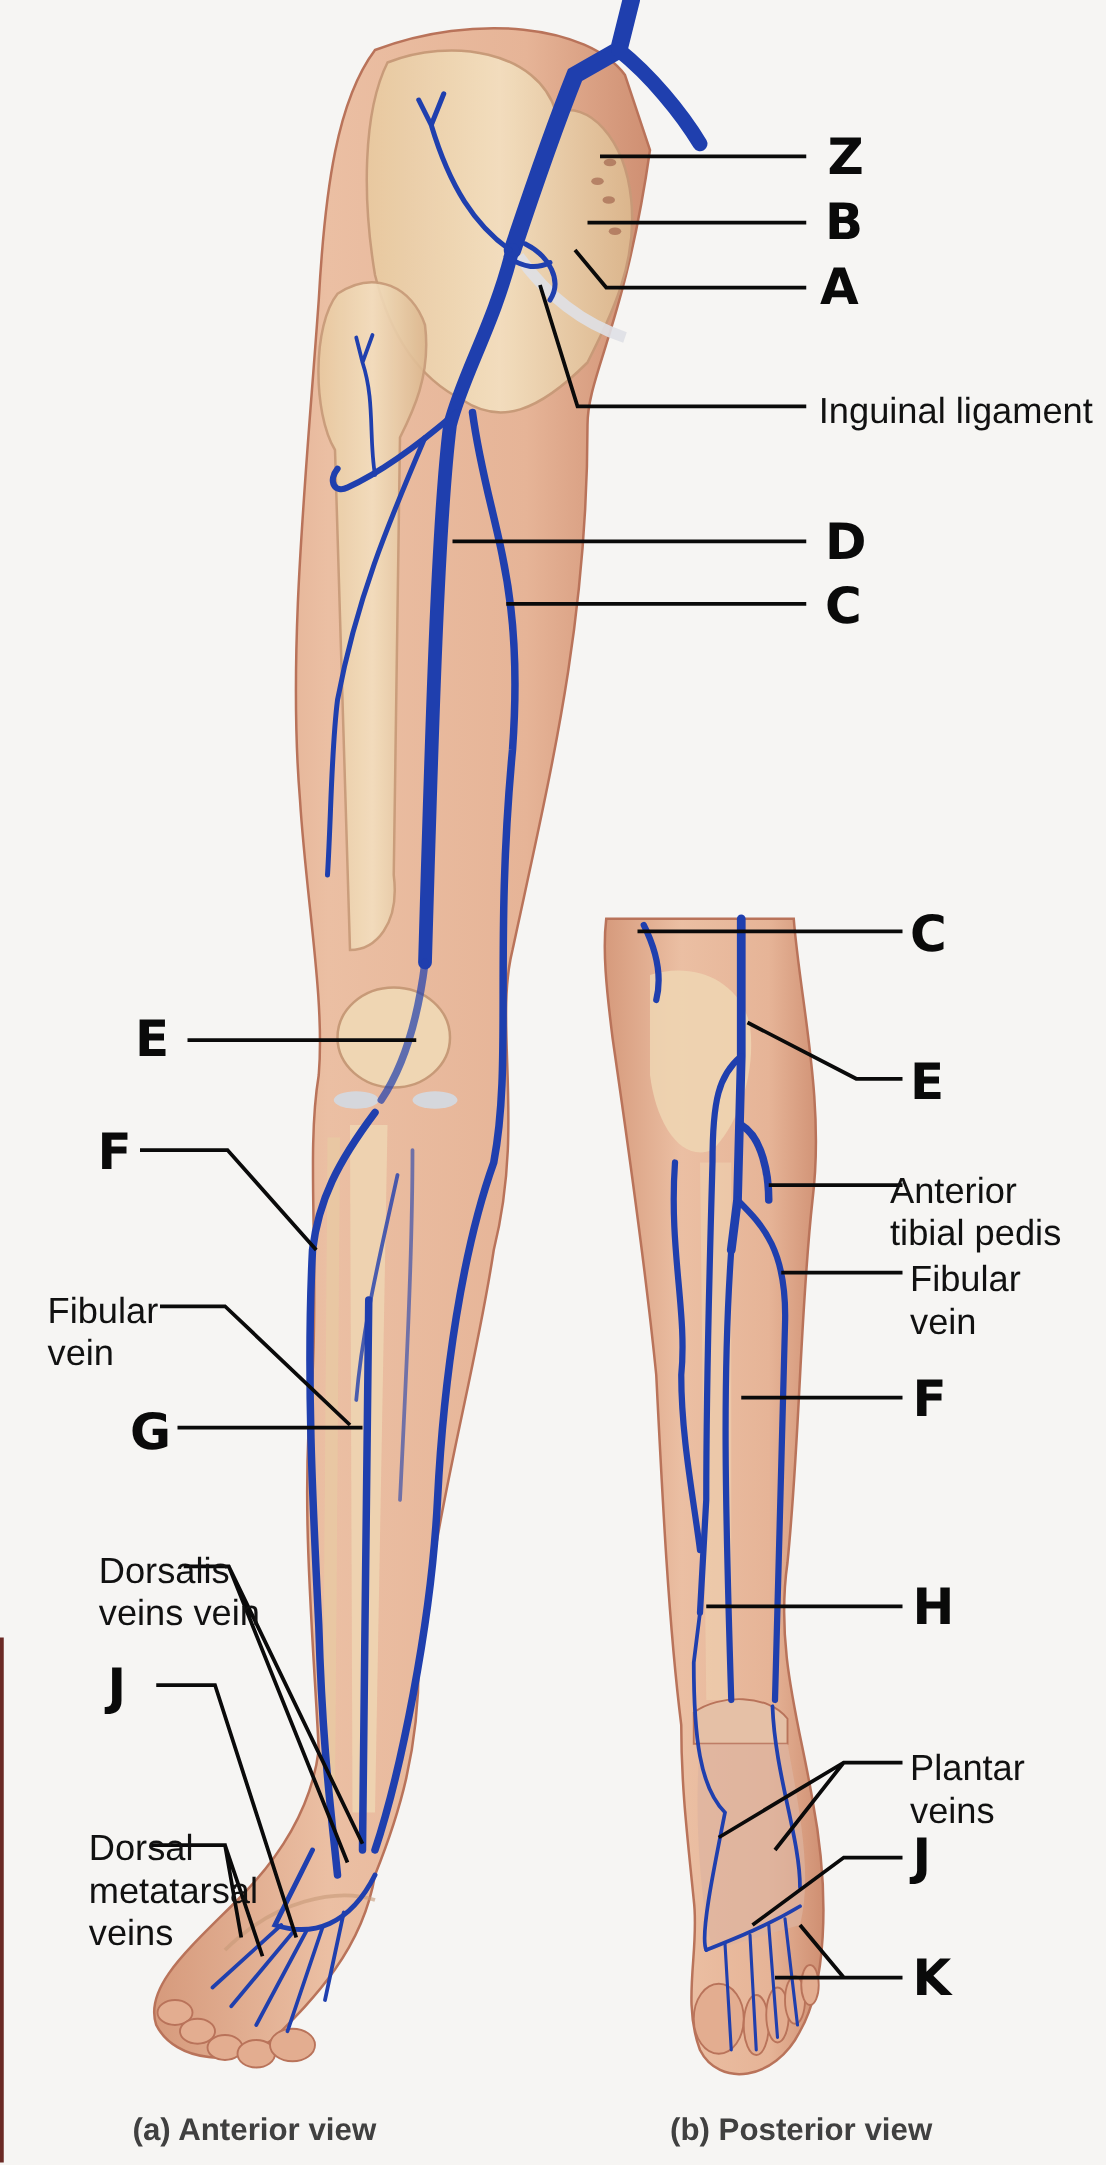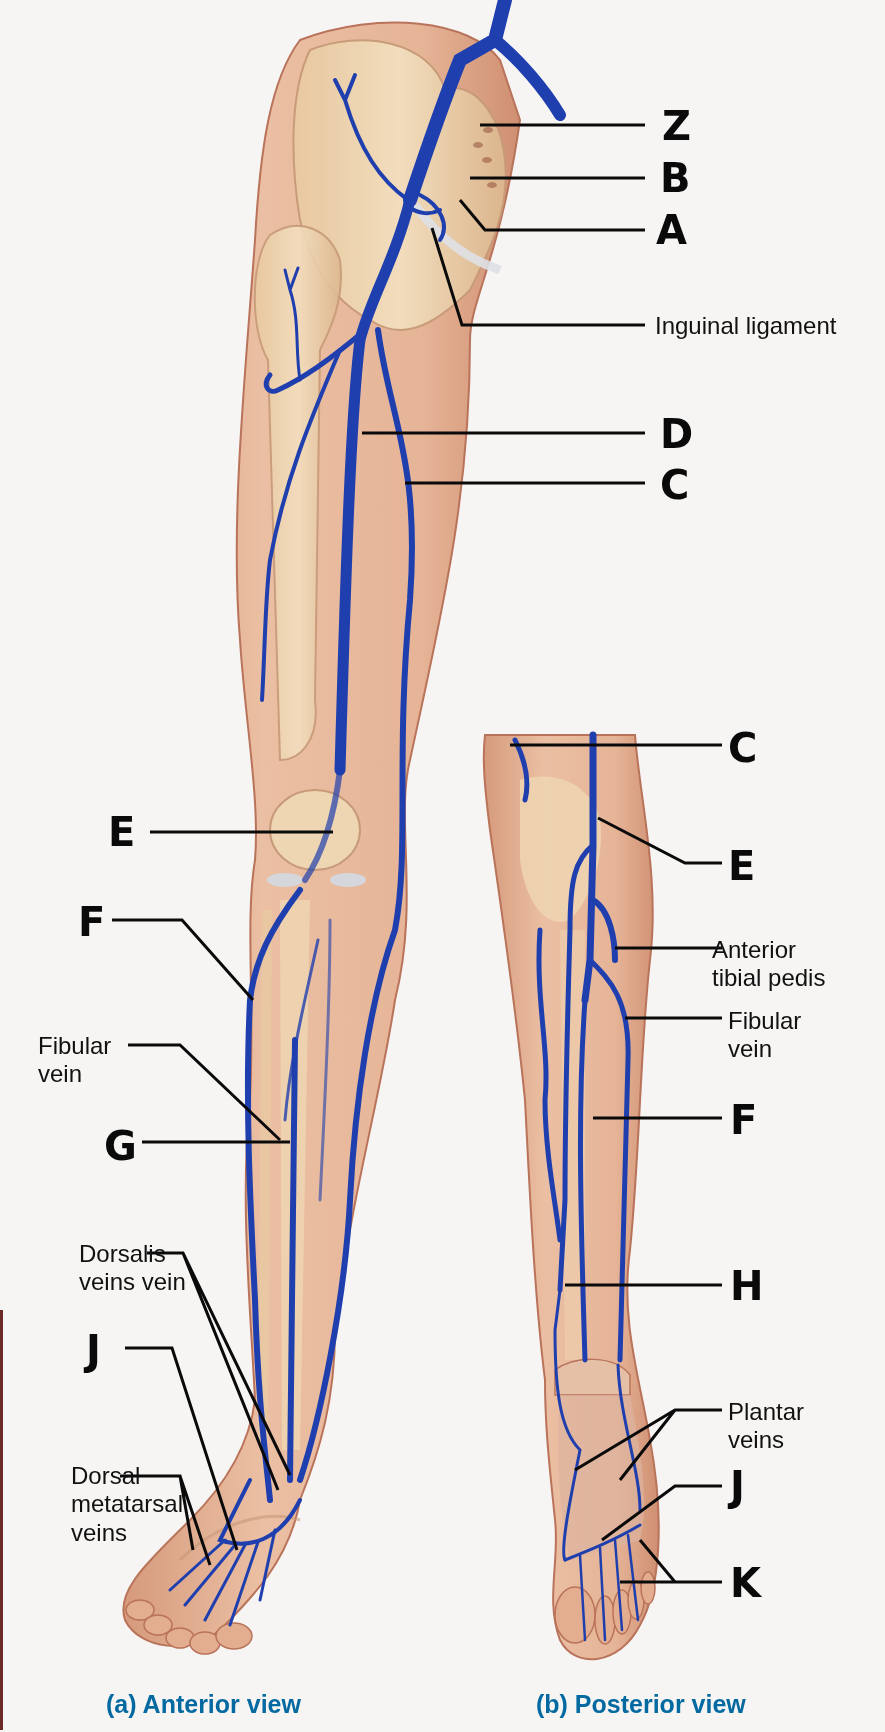--- a/index.html
+++ b/index.html
@@ -9,25 +9,25 @@
     font-family: "Liberation Sans", sans-serif;
   }
   #figure { position: absolute; left: 0; top: 0; width: 885px; height: 1732px; }
   .lbl-hand {
     position: absolute; font-family: "DejaVu Sans", sans-serif;
     font-weight: bold; font-size: 40px; color: #0a0a0a; line-height: 1;
     letter-spacing: 0;
   }
   .lbl-print {
     position: absolute; font-family: "Liberation Sans", sans-serif;
-    font-size: 24px; color: #111; line-height: 1.18;
+    font-size: 29px; color: #111; line-height: 1.18;
   }
   .caption {
     position: absolute; font-family: "Liberation Sans", sans-serif;
-    font-weight: bold; font-size: 25px; color: #0369a1;
+    font-weight: bold; font-size: 25px; color: #404040;
   }
   .edge-bar {
     position: absolute; left: 0; top: 1310px; width: 3px; height: 420px; background: #6b2a25;
   }
 </style>
 </head>
 <body>
 
 <div class="edge-bar"></div>
 

